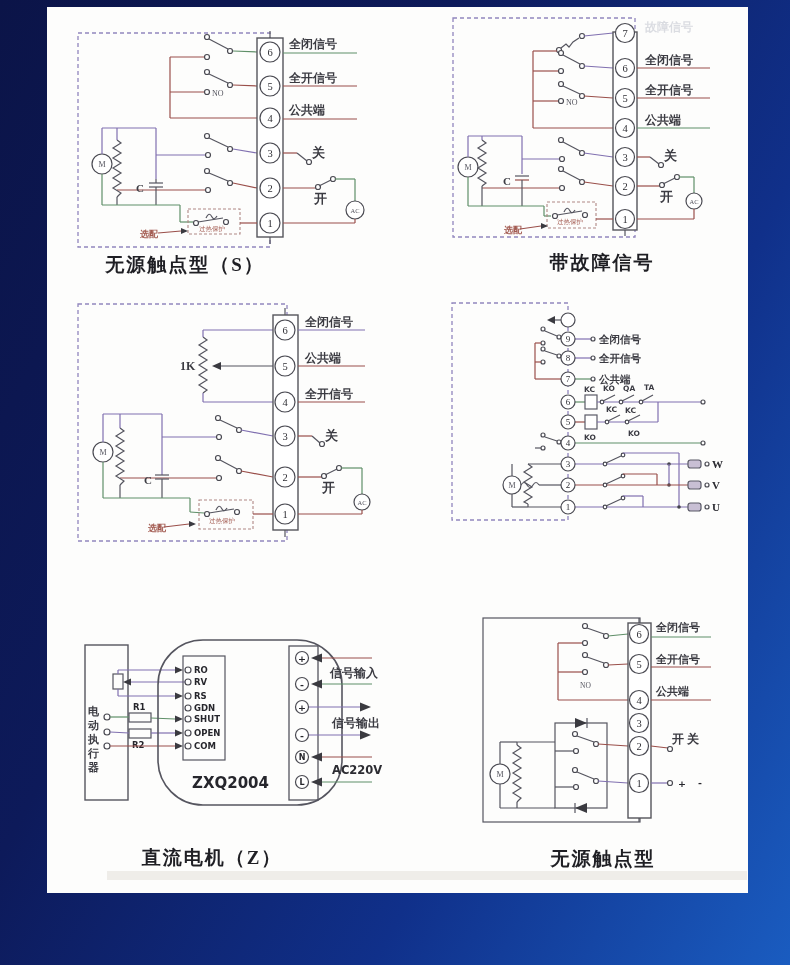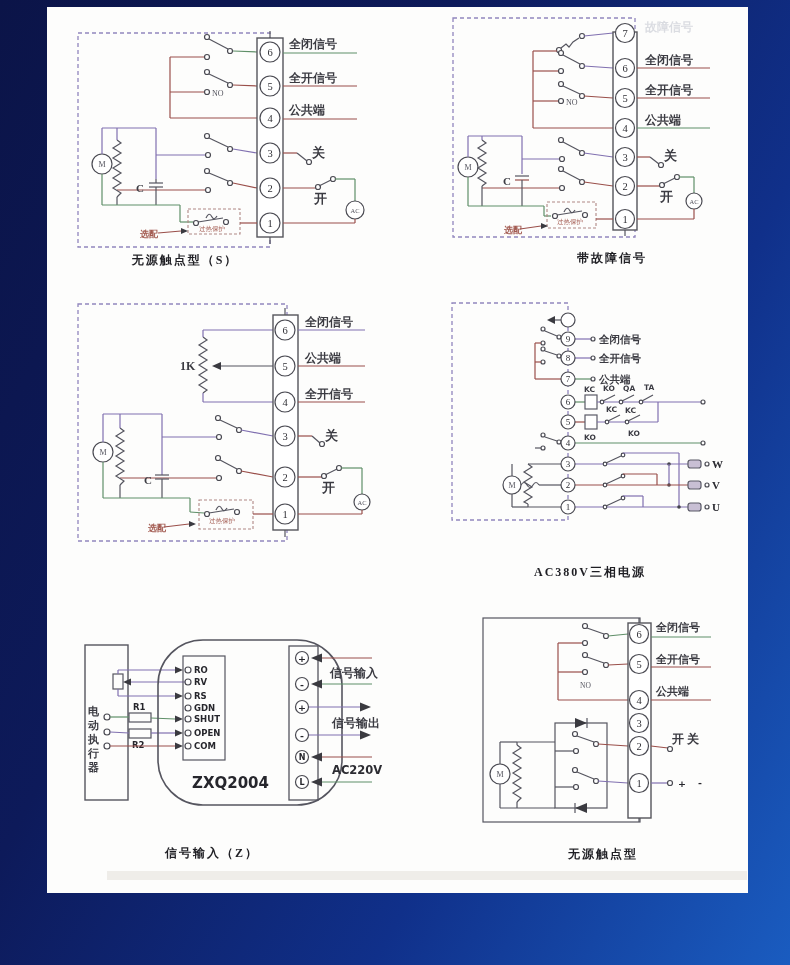--- a/index.html
+++ b/index.html
@@ -4,21 +4,21 @@
 <style>
   html,body{margin:0;padding:0;}
   body{
     width:790px;height:965px;overflow:hidden;position:relative;
     background:linear-gradient(118deg,#0b1448 0%,#0d1a5a 35%,#10308a 68%,#1a5cc0 100%);
     font-family:"Liberation Serif","DejaVu Serif",serif;
   }
   .panel{position:absolute;left:47px;top:7px;width:701px;height:886px;background:#fdfdfc;}
   .scanband{position:absolute;left:60px;top:864px;width:640px;height:9px;background:#efede9;}
   .d{position:absolute;}
-  .cap{position:absolute;text-align:center;font-size:12px;font-weight:bold;color:#1f1f24;letter-spacing:2px;white-space:nowrap;}
+  .cap{position:absolute;text-align:center;font-size:19px;font-weight:bold;color:#1f1f24;letter-spacing:2px;white-space:nowrap;}
   svg text{font-family:"Liberation Serif","DejaVu Serif",serif;fill:#3b3b42;}
   .cn{font-size:12px;font-weight:bold;}
   .cn10{font-size:10.5px;font-weight:bold;}
   .cn11{font-size:11px;font-weight:bold;}
   .big{font-size:13px;font-weight:bold;}
   .sm{font-size:8px;fill:#55555f;}
   .tiny{font-size:6.5px;fill:#a25a50;}
   .red{fill:#a25a50;font-size:9px;font-weight:bold;}
   .num{font-size:10.5px;fill:#2f2f35;}
   .num9{font-size:9px;fill:#2f2f35;}
@@ -667,19 +667,18 @@
       <line class="wr" x1="176" y1="134" x2="193" y2="136"></line>
         <circle class="term" cx="195" cy="137" r="2.5"></circle>
       <line class="wp" x1="176" y1="171" x2="193" y2="171"></line>
         <circle class="term" cx="195" cy="171" r="2.5"></circle>
       <text class="sym" x="203" y="175">+</text>
       <text class="sym" x="223" y="174">-</text>
     </g>
   </svg>
 
   <div class="cap" style="left:38px;top:245px;width:200px">无源触点型（S）</div>
-  <div class="cap" style="left:465px;top:243px;width:200px">带故障信号</div>
-  <div class="cap" style="left:443px;top:557px;width:200px">AC380V三相电源</div>
-  <div class="cap" style="left:65px;top:838px;width:200px">信号输入（Z）</div>
+  <div class="cap" style="left:455px;top:243px;width:200px">带故障信号</div>
+  <div class="cap" style="left:65px;top:838px;width:200px">直流电机（Z）</div>
   <div class="cap" style="left:456px;top:839px;width:200px">无源触点型</div>
 
   <div class="scanband"></div>
 </div>
 
 </body></html>

